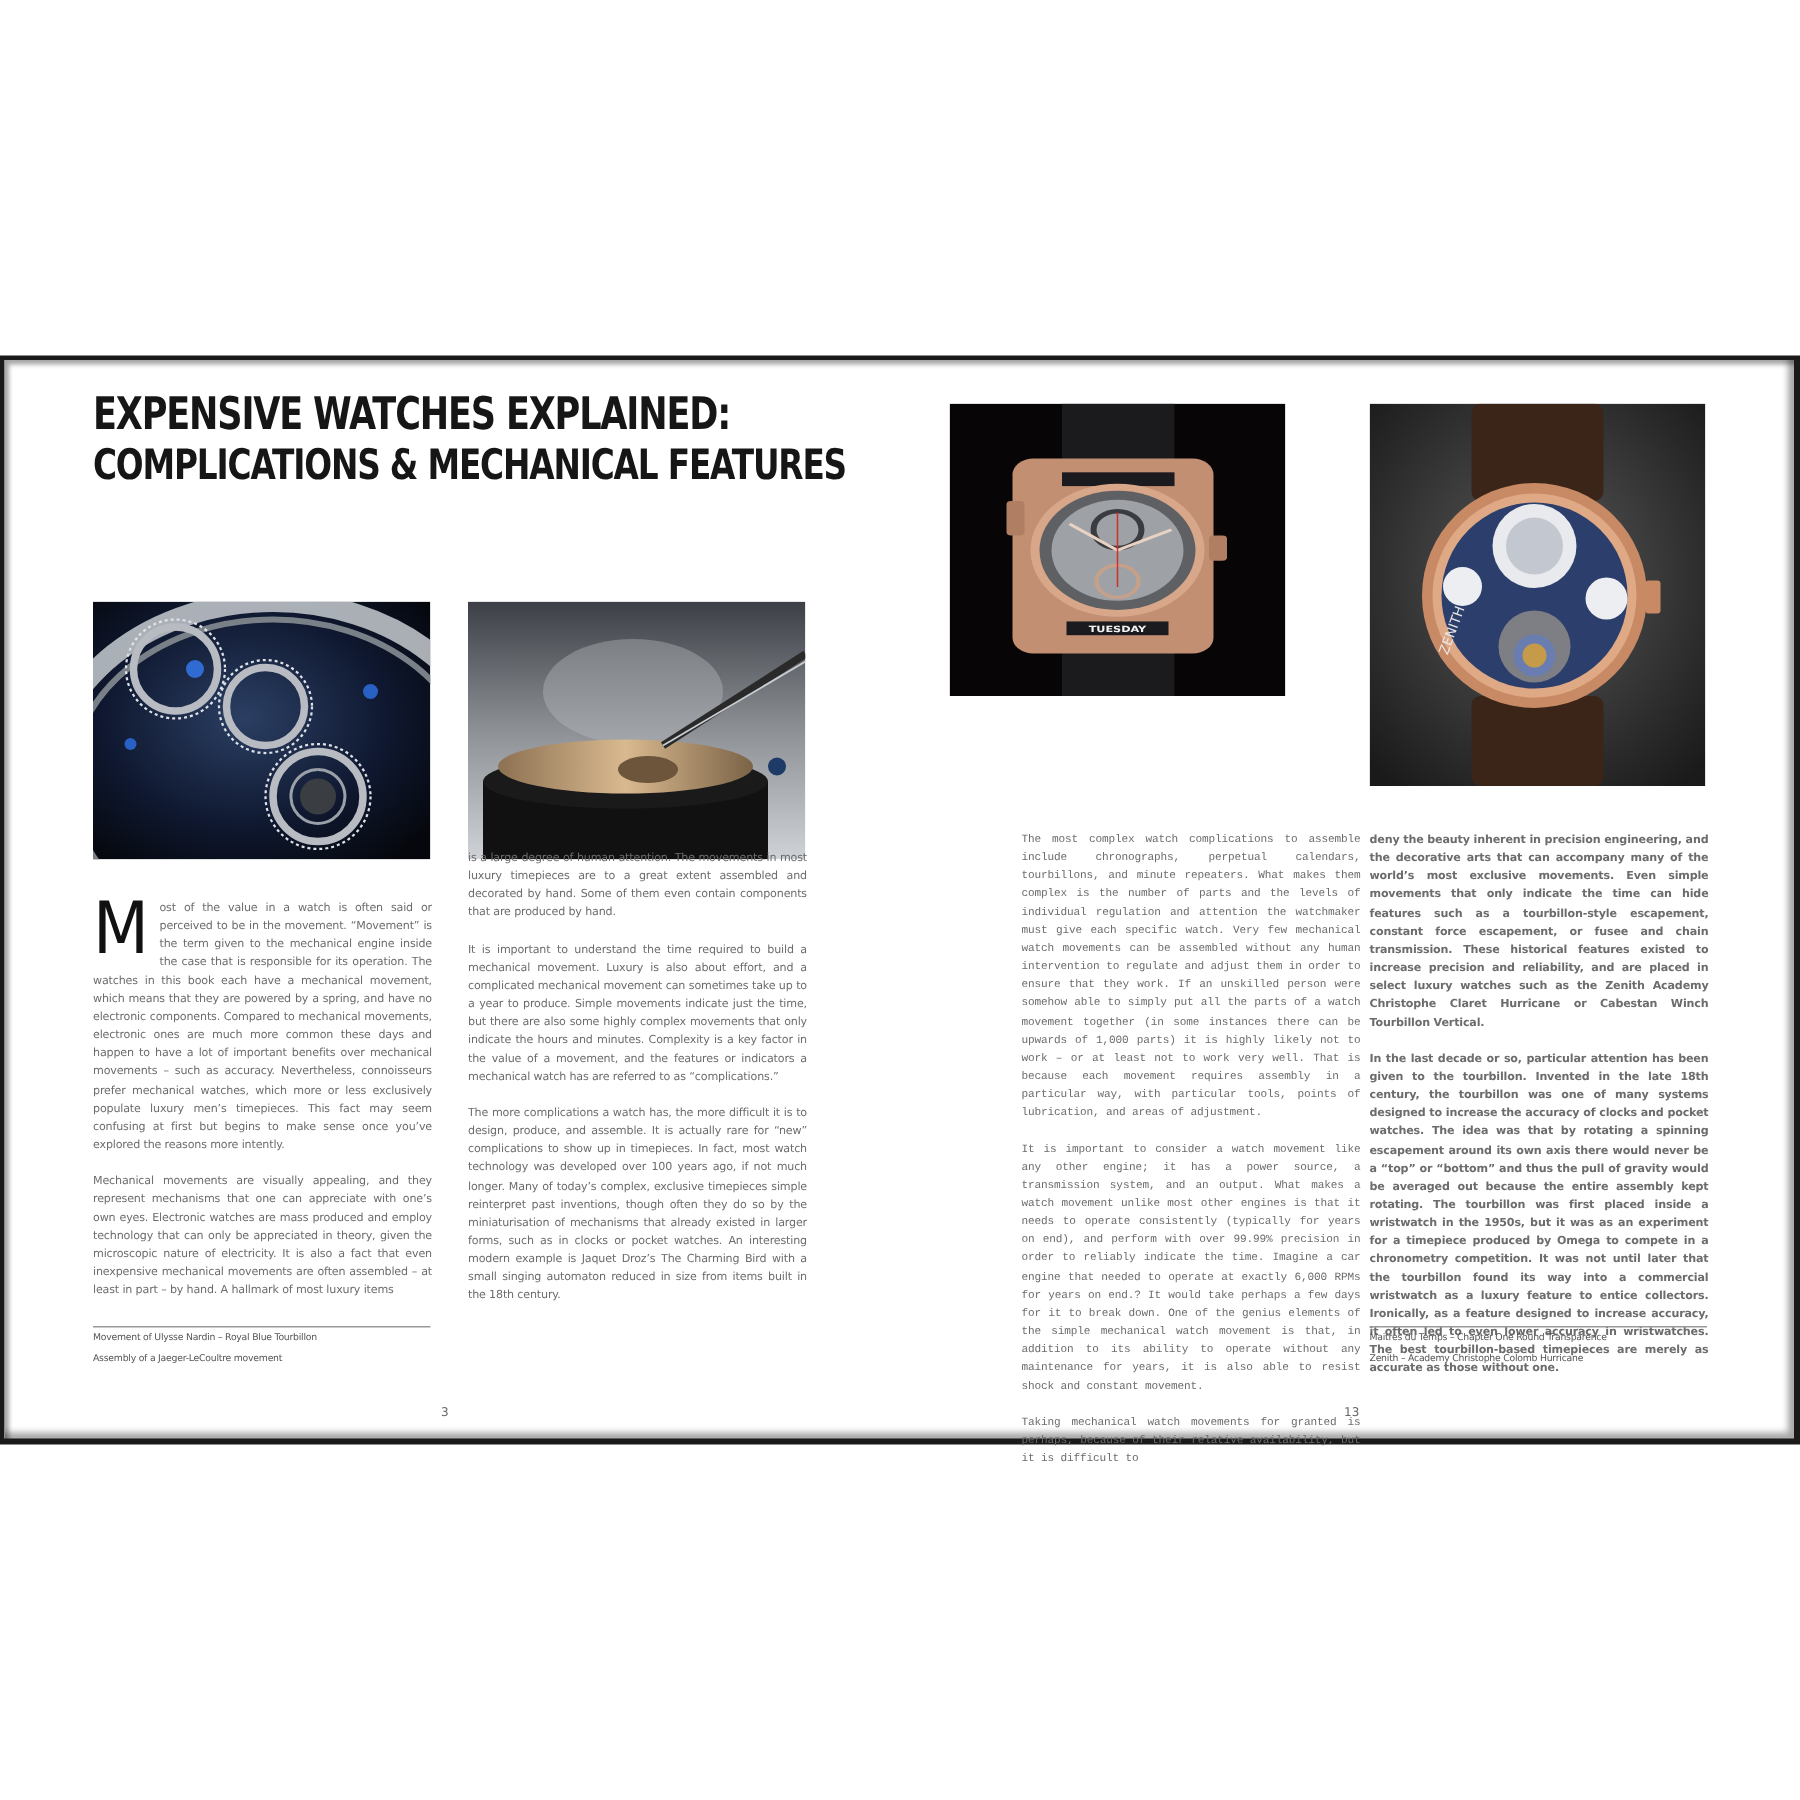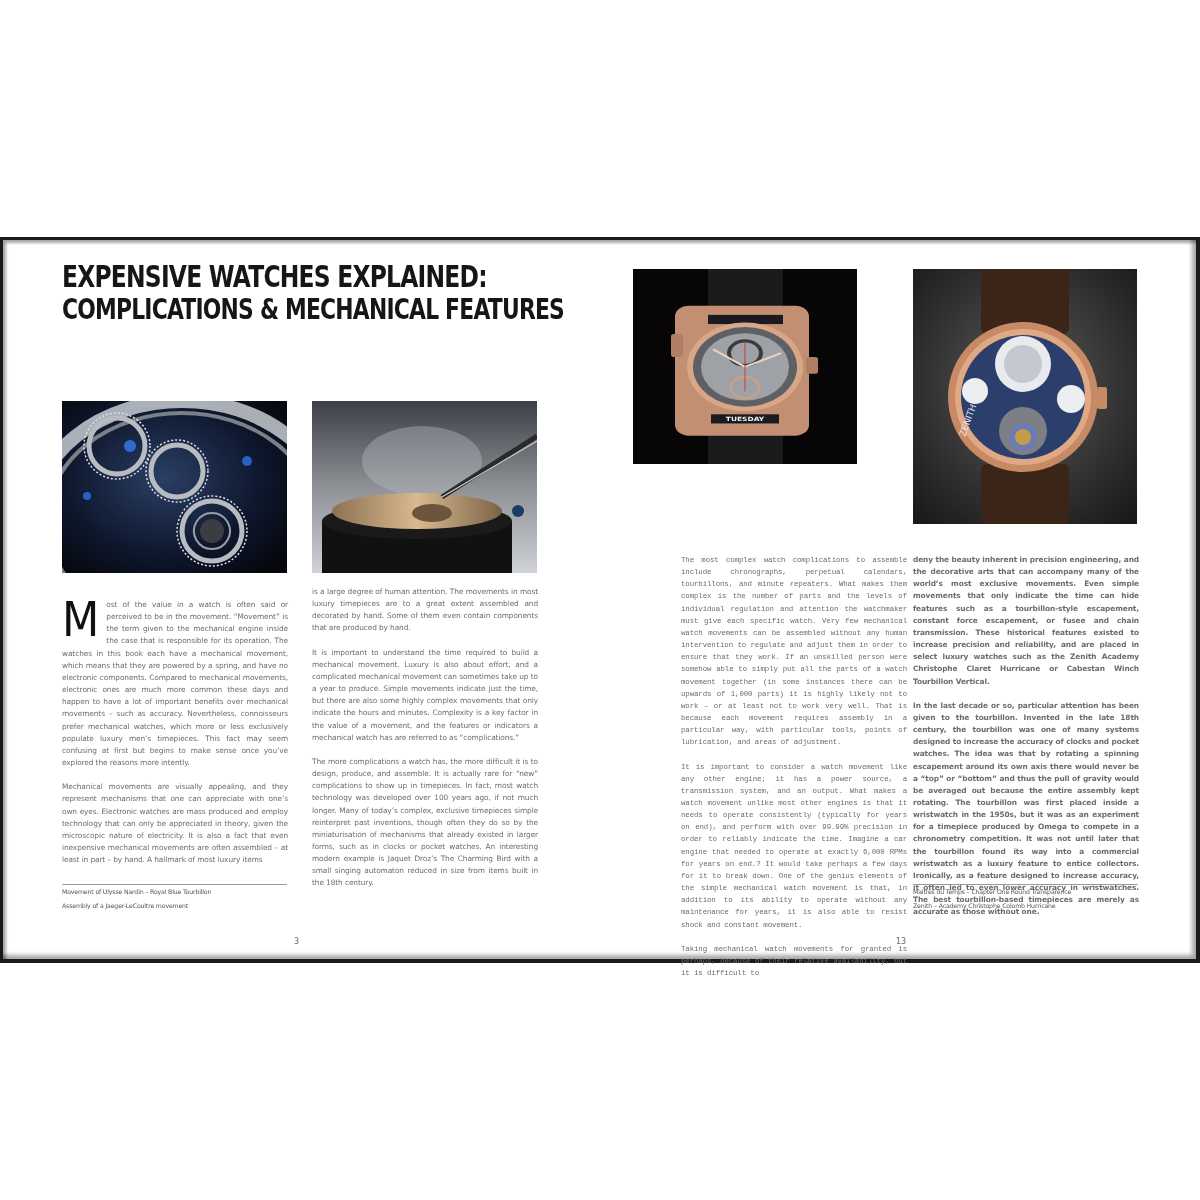--- a/index.html
+++ b/index.html
@@ -156,21 +156,21 @@
     <circle cx="110" cy="168" r="8" fill="#c59b4a"></circle>
     <text x="52" y="168" font-size="9" fill="#e6e6e6" font-family="DejaVu Sans, sans-serif" transform="rotate(-70 52 168)">ZENITH</text>
   </svg>
 </div>
 
 <div class="col" style="left:62px; top:599px;">
   <p><span class="dropcap">M</span><span>ost of the value in a watch is often said or perceived to be in the movement. “Movement” is the term given to the mechanical engine inside the case that is responsible for its operation. The watches in this book each have a mechanical movement, which means that they are powered by a spring, and have no electronic components. Compared to mechanical movements, electronic ones are much more common these days and happen to have a lot of important benefits over mechanical movements – such as accuracy. Nevertheless, connoisseurs prefer mechanical watches, which more or less exclusively populate luxury men’s timepieces. This fact may seem confusing at first but begins to make sense once you’ve explored the reasons more intently.</span></p>
   <p>Mechanical movements are visually appealing, and they represent mechanisms that one can appreciate with one’s own eyes. Electronic watches are mass produced and employ technology that can only be appreciated in theory, given the microscopic nature of electricity. It is also a fact that even inexpensive mechanical movements are often assembled – at least in part – by hand. A hallmark of most luxury items</p>
 </div>
 
-<div class="col" style="left:312px; top:586px;">
+<div class="col" style="left:312px; top:566px;">
   <p>is a large degree of human attention. The movements in most luxury timepieces are to a great extent assembled and decorated by hand. Some of them even contain components that are produced by hand.</p>
   <p>It is important to understand the time required to build a mechanical movement. Luxury is also about effort, and a complicated mechanical movement can sometimes take up to a year to produce. Simple movements indicate just the time, but there are also some highly complex movements that only indicate the hours and minutes. Complexity is a key factor in the value of a movement, and the features or indicators a mechanical watch has are referred to as “complications.”</p>
   <p>The more complications a watch has, the more difficult it is to design, produce, and assemble. It is actually rare for “new” complications to show up in timepieces. In fact, most watch technology was developed over 100 years ago, if not much longer. Many of today’s complex, exclusive timepieces simple reinterpret past inventions, though often they do so by the miniaturisation of mechanisms that already existed in larger forms, such as in clocks or pocket watches. An interesting modern example is Jaquet Droz’s The Charming Bird with a small singing automaton reduced in size from items built in the 18th century.</p>
 </div>
 
 <div class="caption-rule" style="left:62px; top:884px; width:225px;"></div>
 <div class="caption" style="left:62px; top:888px;">Movement of Ulysse Nardin – Royal Blue Tourbillon</div>
 <div class="caption" style="left:62px; top:902px;">Assembly of a Jaeger-LeCoultre movement</div>
 
 <div class="pagenum" style="left:294px; top:937px;">3</div>

